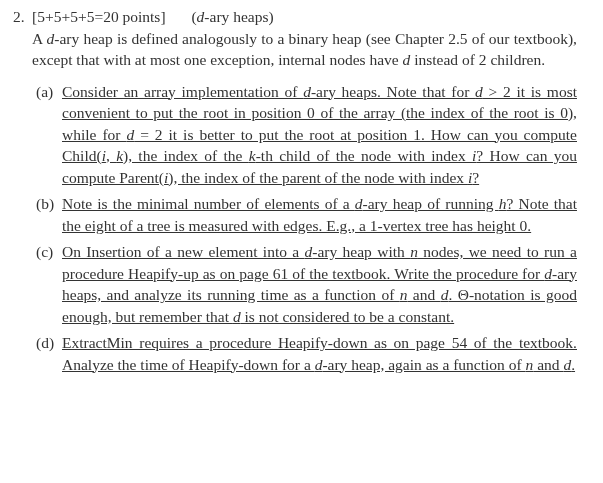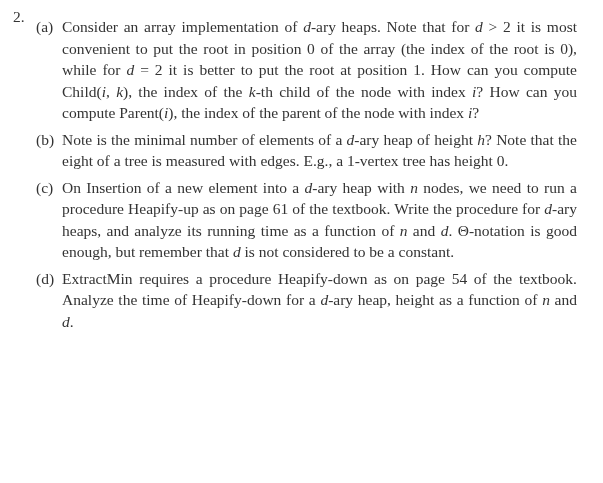--- a/index.html
+++ b/index.html
@@ -53,45 +53,51 @@
   }
   .ilabel {
     width: 26px;
     flex: none;
   }
   .ibody {
     flex: 1;
     min-width: 0;
     margin: 0;
     text-align: justify;
+    text-decoration: underline;
   }
   .it {
     font-style: italic;
   }
 </style>
 </head>
 <body>
 
 <div class="page">
   <div class="problem">
     <div class="pnum">2.</div>
     <div class="pbody">
+      <div class="header-line">
+        <span class="points">[5+5+5+5=20 points]</span>
+        <span class="topic"><span>(</span><span class="it">d</span><span>-ary heaps)</span></span>
+      </div>
+      <p class="para"><span>A </span><span class="it">d</span><span>-ary heap is defined analogously to a binary heap (see Chapter 2.5 of our textbook), except that with at most one exception, internal nodes have </span><span class="it">d</span><span> instead of 2 children.</span></p>
       <div class="items">
         <div class="item">
           <span class="ilabel">(a)</span>
           <p class="ibody"><span>Consider an array implementation of </span><span class="it">d</span><span>-ary heaps. Note that for </span><span class="it">d</span><span> &gt; 2 it is most convenient to put the root in position 0 of the array (the index of the root is 0), while for </span><span class="it">d</span><span> = 2 it is better to put the root at position 1.  How can you compute Child(</span><span class="it">i</span><span>, </span><span class="it">k</span><span>), the index of the </span><span class="it">k</span><span>-th child of the node with index </span><span class="it">i</span><span>?  How can you compute Parent(</span><span class="it">i</span><span>), the index of the parent of the node with index </span><span class="it">i</span><span>?</span></p>
         </div>
         <div class="item">
           <span class="ilabel">(b)</span>
-          <p class="ibody"><span>Note is the minimal number of elements of a </span><span class="it">d</span><span>-ary heap of height </span><span class="it">h</span><span>? Note that the eight of a tree is measured with edges.  E.g., a 1-vertex tree has height 0.</span></p>
+          <p class="ibody"><span>Note is the minimal number of elements of a </span><span class="it">d</span><span>-ary heap of running </span><span class="it">h</span><span>? Note that the eight of a tree is measured with edges.  E.g., a 1-vertex tree has height 0.</span></p>
         </div>
         <div class="item">
           <span class="ilabel">(c)</span>
           <p class="ibody"><span>On Insertion of a new element into a </span><span class="it">d</span><span>-ary heap with </span><span class="it">n</span><span> nodes, we need to run a procedure Heapify-up as on page 61 of the textbook.  Write the procedure for </span><span class="it">d</span><span>-ary heaps, and analyze its running time as a function of </span><span class="it">n</span><span> and </span><span class="it">d</span><span>.  Θ-notation is good enough, but remember that </span><span class="it">d</span><span> is not considered to be a constant.</span></p>
         </div>
         <div class="item">
           <span class="ilabel">(d)</span>
-          <p class="ibody"><span>ExtractMin requires a procedure Heapify-down as on page 54 of the textbook.  Analyze the time of Heapify-down for a </span><span class="it">d</span><span>-ary heap, height as a function of </span><span class="it">n</span><span> and </span><span class="it">d</span><span>.</span></p>
+          <p class="ibody"><span>ExtractMin requires a procedure Heapify-down as on page 54 of the textbook.  Analyze the time of Heapify-down for a </span><span class="it">d</span><span>-ary heap, again as a function of </span><span class="it">n</span><span> and </span><span class="it">d</span><span>.</span></p>
         </div>
       </div>
     </div>
   </div>
 </div>
 
 </body></html>

